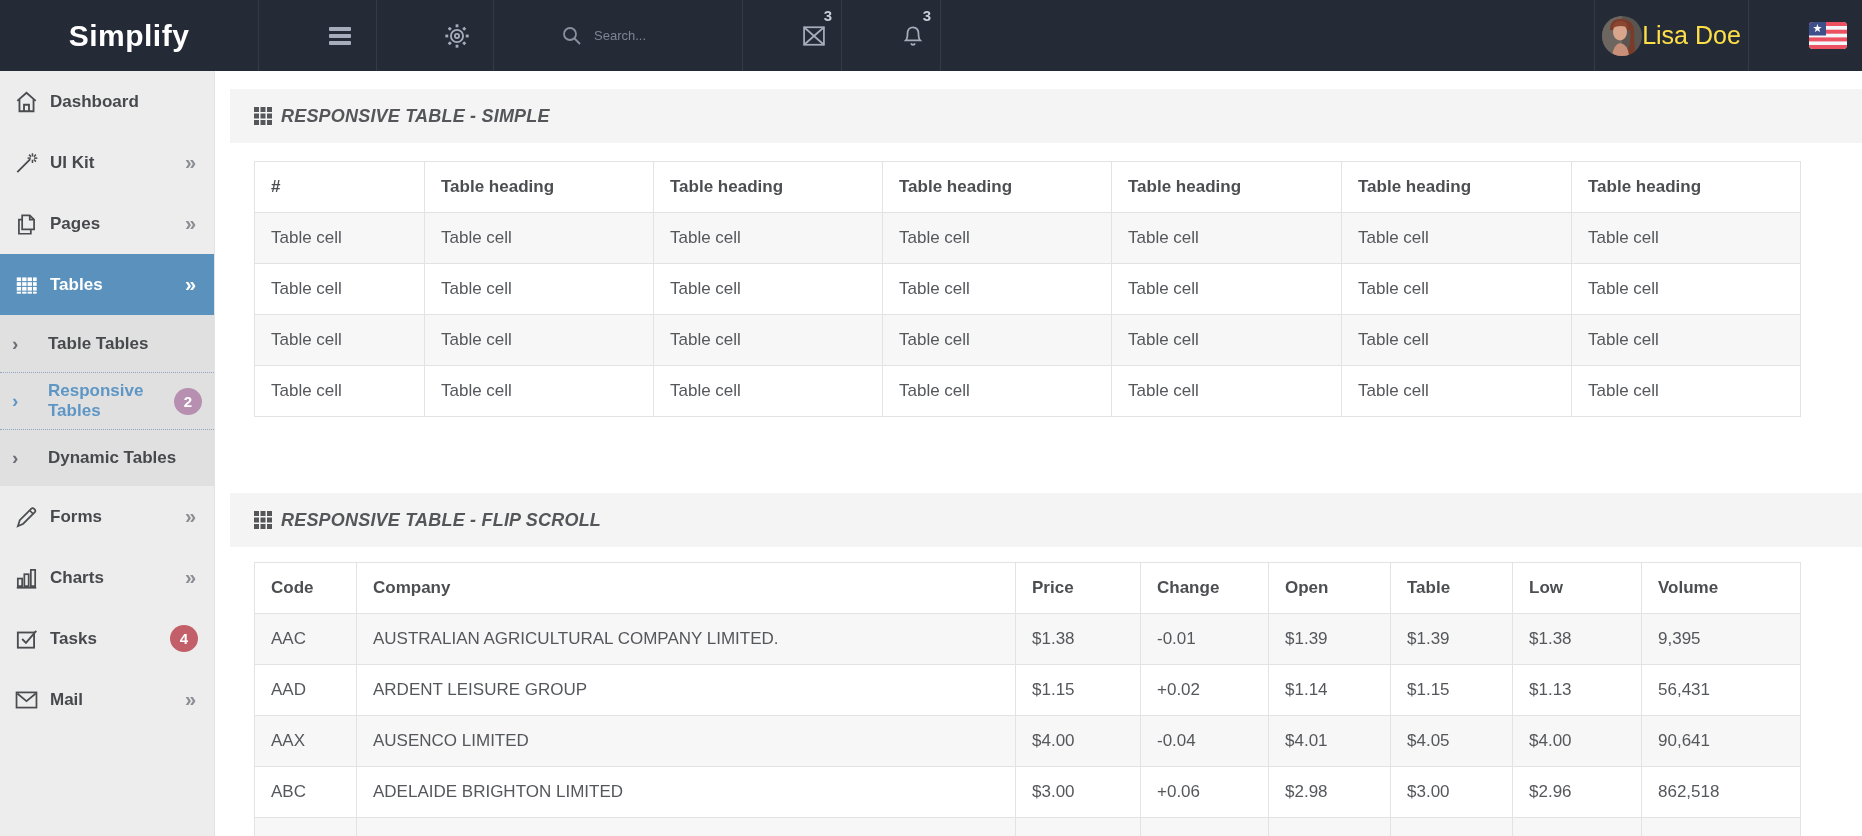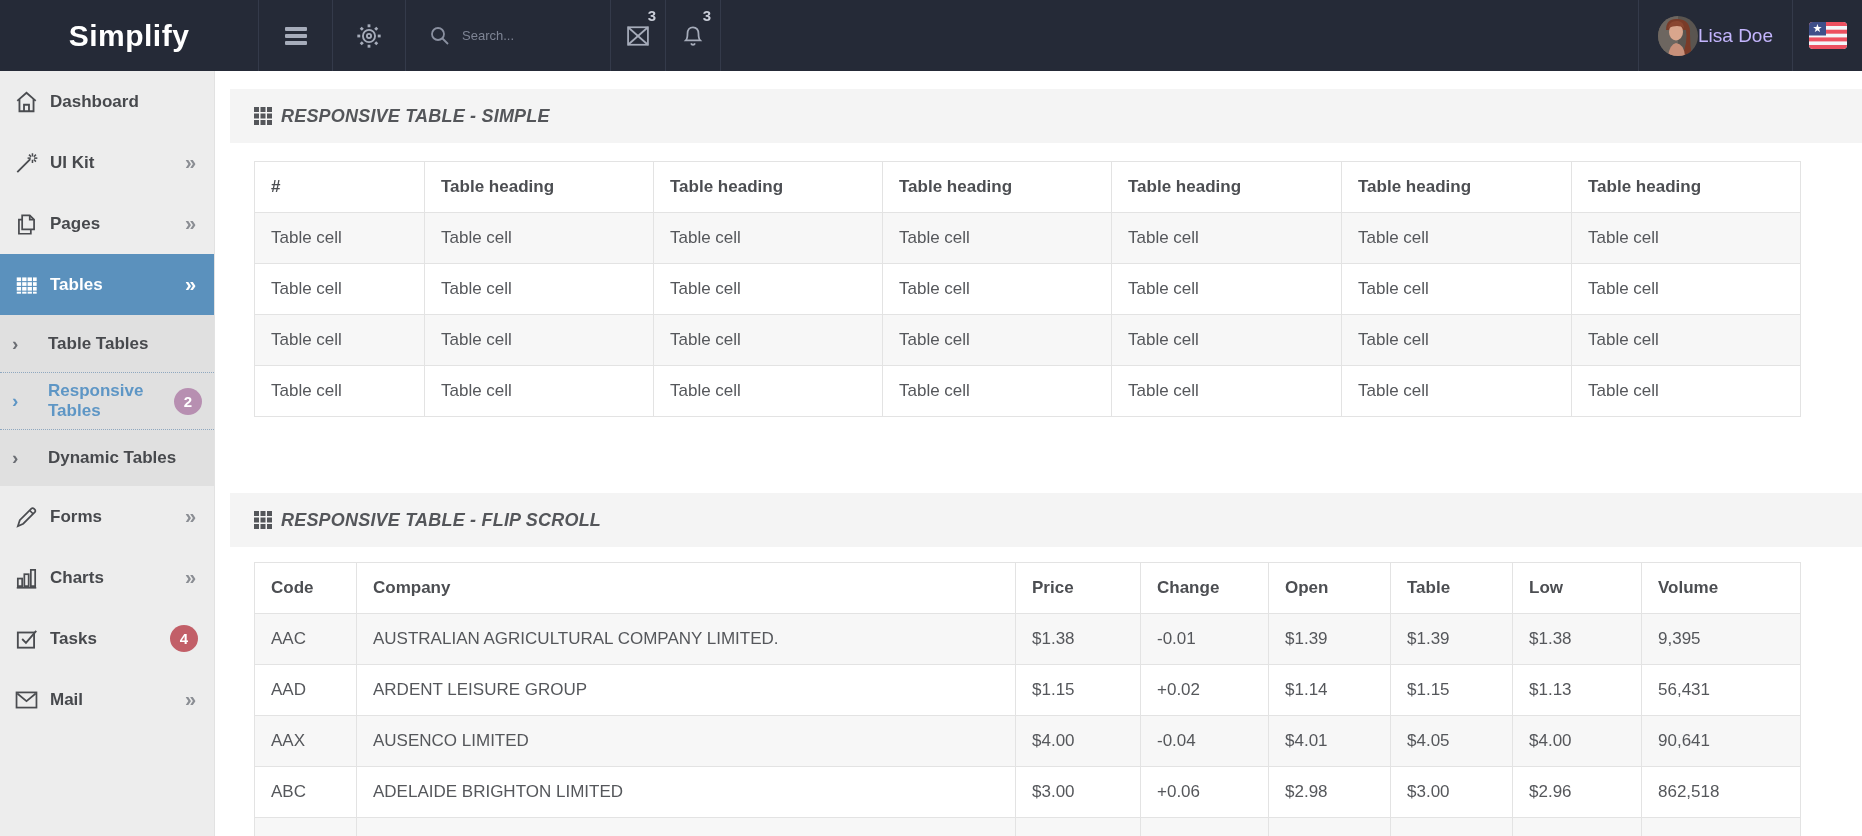--- a/index.html
+++ b/index.html
@@ -1,33 +1,33 @@
 <!DOCTYPE html>
 <html><head>
 <meta charset="utf-8">
 <style>
   * { box-sizing: border-box; margin: 0; padding: 0; }
   html,body { width: 1862px; height: 836px; overflow: hidden; }
   body { font-family: "Liberation Sans", sans-serif; background: #fff; }
 
   
-  .navbar { display: flex; height: 71px; background: #252a37; align-items: stretch; }
+  .navbar { display: flex; height: 71px; background: #252a37; align-items: stretch; gap: 44px; }
   .nav-sec { display: flex; align-items: center; justify-content: center; border-right: 1px solid #343a4a; color: #a6acba; position: relative; }
   .logo-sec { width: 259px; }
   .logo { color: #ffffff; font-size: 30px; font-weight: 600; letter-spacing: .5px; }
   .ham-sec { width: 74px; cursor: pointer; }
   .gear-sec { width: 73px; cursor: pointer; }
   .search-sec { width: 205px; justify-content: flex-start; padding-left: 22px; }
   .search-input { background: transparent; border: none; outline: none; color: #8a90a0; font-size: 13px; width: 130px; margin-left: 10px; font-family: "Liberation Sans", sans-serif; }
   .search-input::placeholder { color: #7e8494; opacity: 1; }
   .icon-badge-sec { width: 55px; cursor: pointer; }
   .sup-badge { position: absolute; top: 7px; right: 9px; color: #c9cdd8; font-size: 15px; font-weight: 600; }
   .nav-spacer { flex: 1; border-right: none; }
   .user-sec { width: 155px; border-left: 1px solid #343a4a; cursor: pointer; }
-  .user-name { color: #c4b5fd; font-size: 19px; }
+  .user-name { color: #fde047; font-size: 25px; }
   .flag-sec { width: 69px; border-right: none; cursor: pointer; }
   .navbar svg { display: block; }
 
   
   .layout { display: flex; height: 765px; }
   .sidebar { width: 215px; background: #ededed; border-right: 1px solid #e2e2e2; flex-shrink: 0; }
   .main { flex: 1; background: #fff; padding: 18px 0 0 15px; overflow: hidden; }
 
   
   .side-item { display: flex; align-items: center; height: 61px; padding: 0 14px 0 10px; color: #47494d; font-size: 17px; font-weight: 700; cursor: pointer; position: relative; }

